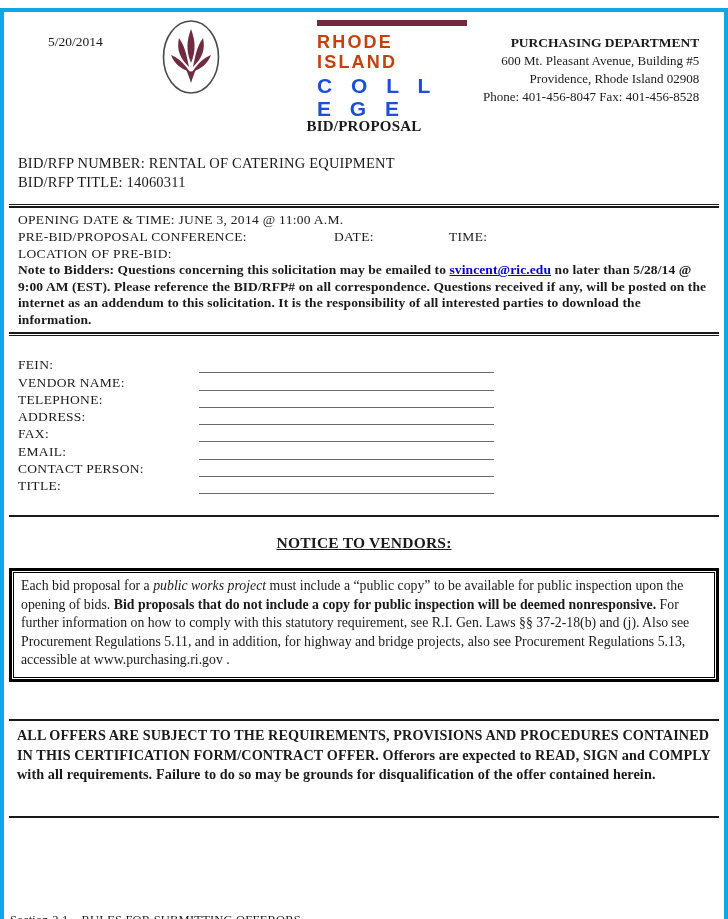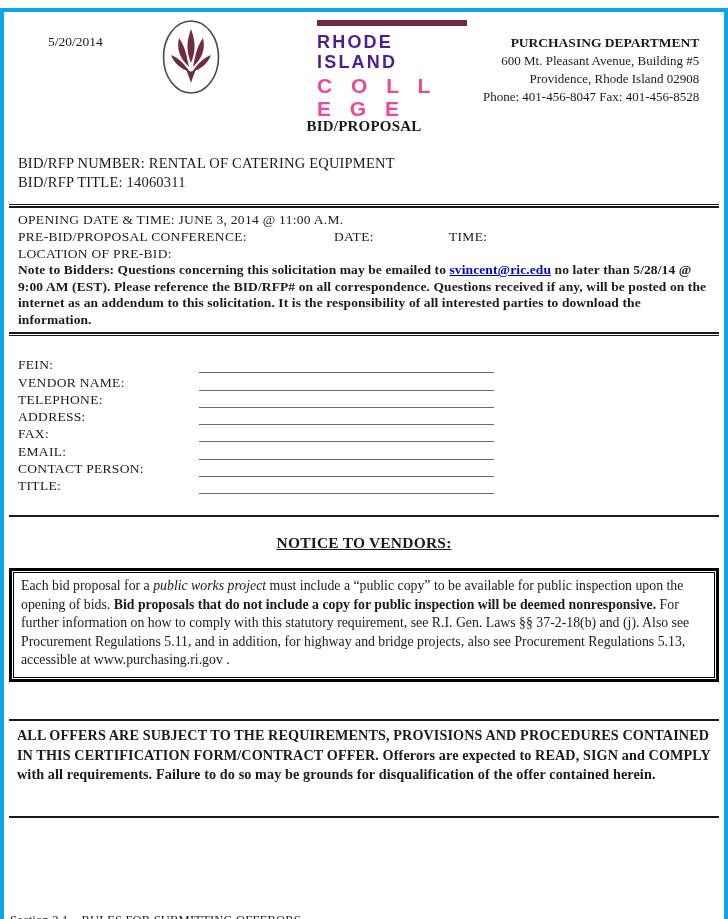--- a/index.html
+++ b/index.html
@@ -68,22 +68,22 @@
         <path d="M43 20 C45.5 31 42.5 40 33 49 C35 39 37 28 43 20 Z"></path>
         <path d="M11 37 C14.5 46 21 51 29.5 53.5 C24.5 46 18.5 40 11 37 Z"></path>
         <path d="M51 37 C47.5 46 41 51 32.5 53.5 C37.5 46 43.5 40 51 37 Z"></path>
         <path d="M25.5 50 C28 56 29.5 60.5 31 65 C32.5 60.5 34 56 36.5 50 C33 54.5 29 54.5 25.5 50 Z"></path>
       </g>
     </svg>
   </div>
 
   <div class="wordmark">
     <div class="bar" style="background:#722b3e"></div>
-    <div class="wm1" style="color:#4c1d95">RHODE ISLAND</div>
-    <div class="wm2" style="color:#ec4899">C O L L E G E</div>
+    <div class="wm1" style="color:#c2410c">RHODE ISLAND</div>
+    <div class="wm2" style="color:#1d4ed8">C O L L E G E</div>
   </div>
 
   <div class="dept">
     <div class="dept-name">PURCHASING DEPARTMENT</div>
     <div>600 Mt. Pleasant Avenue, Building #5</div>
     <div>Providence, Rhode Island   02908</div>
     <div>Phone: 401-456-8047  Fax: 401-456-8528</div>
   </div>
 
   <div class="doc-title">BID/PROPOSAL</div>

